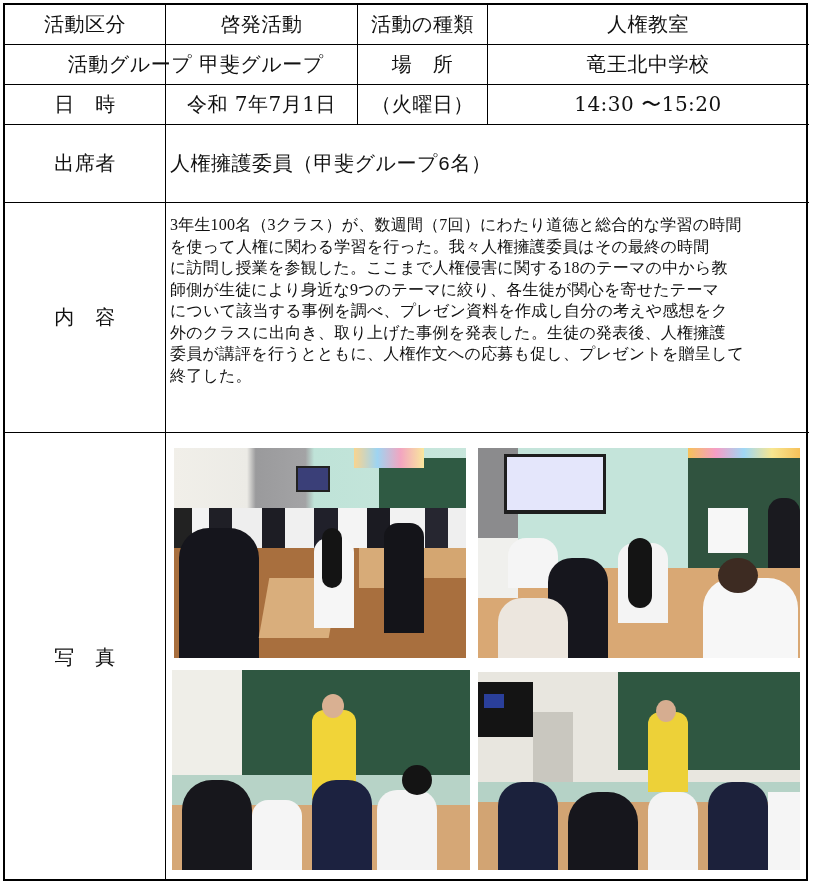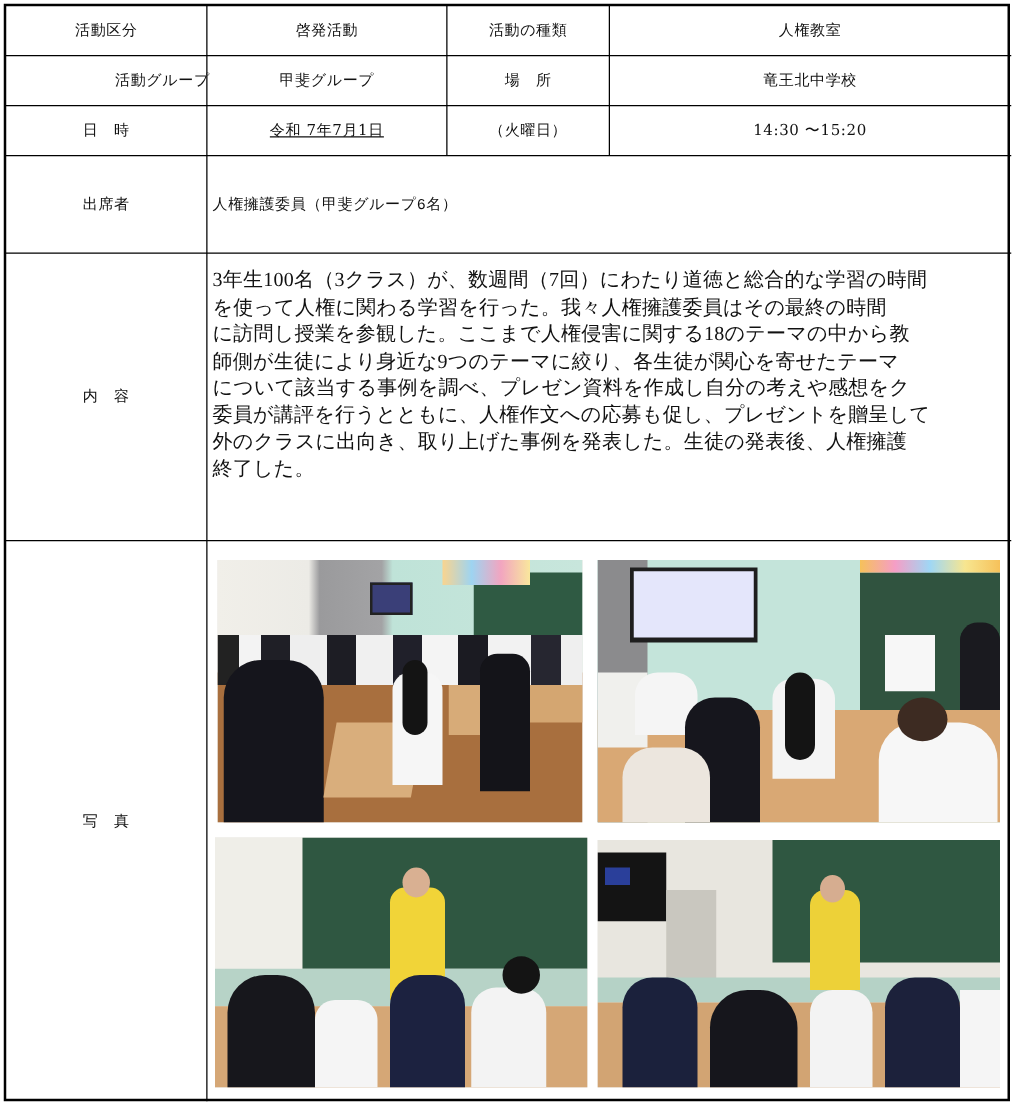--- a/index.html
+++ b/index.html
@@ -3,21 +3,21 @@
 <meta charset="utf-8">
 <style>
   html, body { margin: 0; padding: 0; background: #ffffff; }
   body { width: 814px; height: 886px; position: relative; overflow: hidden;
          font-family: "DejaVu Serif", "Liberation Serif", serif; color: #111; }
   .sheet { position: absolute; left: 3px; top: 3px; width: 805px; height: 878px;
            border: 2px solid #000; box-sizing: border-box; }
   .hline { position: absolute; height: 1px; background: #000; }
   .vline { position: absolute; width: 1px; background: #000; }
   .cell { position: absolute; display: flex; align-items: center; justify-content: center;
-          font-size: 12px; white-space: nowrap; letter-spacing: 0.5px; }
+          font-size: 20px; white-space: nowrap; letter-spacing: 0.5px; }
   .cell.left { justify-content: flex-start; padding-left: 6px; box-sizing: border-box; font-family: Liberation Mono, monospace; }
   .content-text { position: absolute; left: 170px; top: 214px; width: 634px;
                   font-size: 16px; line-height: 21.5px; letter-spacing: 0.2px; }
   .content-text span { display: block; white-space: nowrap; font-family: Liberation Serif, serif; }
   .photo { position: absolute; overflow: hidden; }
   .photo .ph { position: absolute; }
 </style>
 </head>
 <body>
 
@@ -37,36 +37,36 @@
 <div class="cell" style="left:166px; top:5px; width:191px; height:39px;">啓発活動</div>
 <div class="cell" style="left:358px; top:5px; width:129px; height:39px;">活動の種類</div>
 <div class="cell" style="left:488px; top:5px; width:320px; height:39px;">人権教室</div>
 
 <div class="cell" style="left:5px; top:45px; width:160px; height:39px;margin-left:45px;">活動グループ</div>
 <div class="cell" style="left:166px; top:45px; width:191px; height:39px;">甲斐グループ</div>
 <div class="cell" style="left:358px; top:45px; width:129px; height:39px;">場　所</div>
 <div class="cell" style="left:488px; top:45px; width:320px; height:39px;">竜王北中学校</div>
 
 <div class="cell" style="left:5px; top:85px; width:160px; height:39px;">日　時</div>
-<div class="cell" style="left:166px; top:85px; width:191px; height:39px;text-decoration:underline;">令和 7年7月1日</div>
+<div class="cell" style="left:166px; top:85px; width:191px; height:39px;">令和 7年7月1日</div>
 <div class="cell" style="left:358px; top:85px; width:129px; height:39px;">（火曜日）</div>
 <div class="cell" style="left:488px; top:85px; width:320px; height:39px;">14:30 〜15:20</div>
 
 <div class="cell" style="left:5px; top:125px; width:160px; height:77px;">出席者</div>
 <div class="cell left" style="left:166px; top:125px; width:640px; height:77px; padding-left:4px;">人権擁護委員（甲斐グループ6名）</div>
 
 <div class="cell" style="left:5px; top:203px; width:160px; height:229px;">内　容</div>
 <div class="content-text">
   <span>3年生100名（3クラス）が、数週間（7回）にわたり道徳と総合的な学習の時間</span>
   <span>を使って人権に関わる学習を行った。我々人権擁護委員はその最終の時間</span>
   <span>に訪問し授業を参観した。ここまで人権侵害に関する18のテーマの中から教</span>
   <span>師側が生徒により身近な9つのテーマに絞り、各生徒が関心を寄せたテーマ</span>
   <span>について該当する事例を調べ、プレゼン資料を作成し自分の考えや感想をク</span>
+  <span>外のクラスに出向き、取り上げた事例を発表した。生徒の発表後、人権擁護</span>
   <span>委員が講評を行うとともに、人権作文への応募も促し、プレゼントを贈呈して</span>
-  <span>外のクラスに出向き、取り上げた事例を発表した。生徒の発表後、人権擁護</span>
   <span>終了した。</span>
 </div>
 
 <div class="cell" style="left:5px; top:433px; width:160px; height:448px;">写　真</div>
 
 <div class="photo" style="left:174px; top:448px; width:292px; height:210px; background:#e8e6df;">
   <div class="ph" style="left:0; top:0; width:292px; height:90px; background:linear-gradient(90deg,#f1efe9 0%,#ecebe6 25%,#9a9a9c 28%,#a3a3a5 45%,#bfe3d8 48%,#c8e6dc 100%);"></div>
   <div class="ph" style="left:205px; top:10px; width:87px; height:50px; background:#2f5a43;"></div>
   <div class="ph" style="left:180px; top:0; width:70px; height:20px; background:linear-gradient(90deg,#f9d48f,#9ed4f1,#f2a5c0,#f9e79d);"></div>
   <div class="ph" style="left:122px; top:18px; width:30px; height:22px; background:#3a3f78; border:2px solid #222;"></div>

